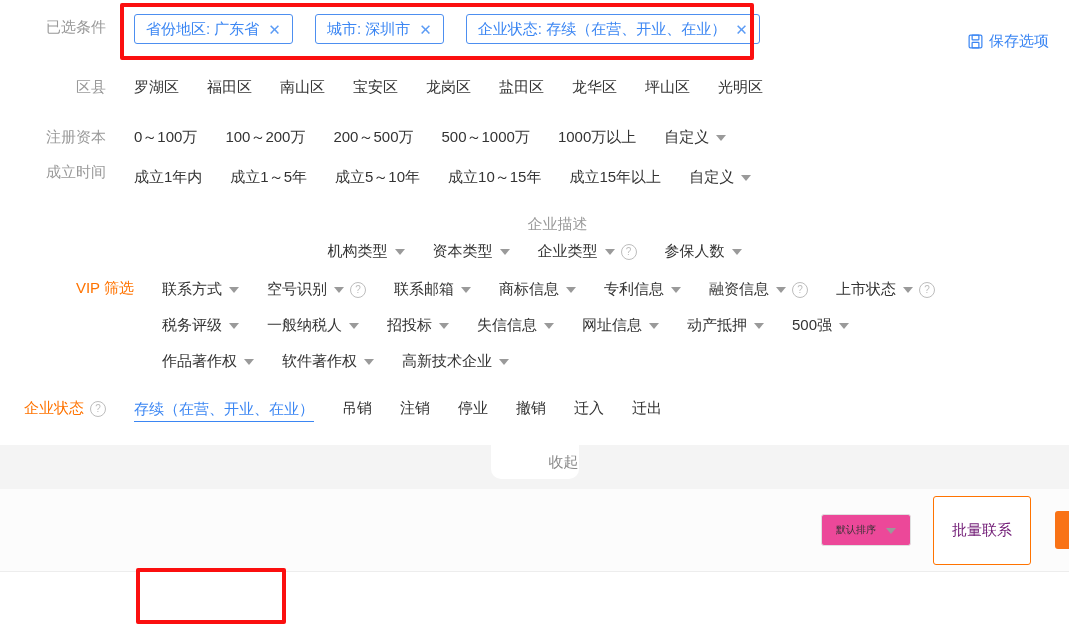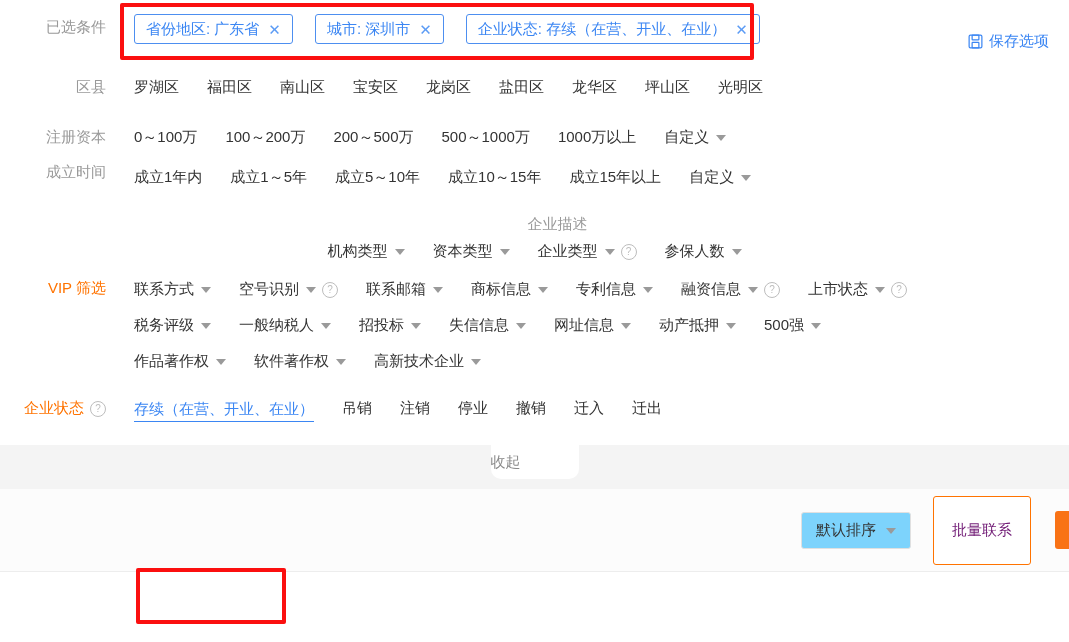--- a/index.html
+++ b/index.html
@@ -150,21 +150,21 @@
   .r-status   .row-label { padding-top: 0; }
 
   .r-vip .row-items { flex-direction: column; align-items: flex-start; }
   .vip-line {
     display: flex;
     flex-wrap: wrap;
     align-items: center;
     margin-bottom: 8px;
   }
   .vip-line:last-child { margin-bottom: 0; }
-  .r-vip .row-label { padding-top: 4px; }
+  .r-vip .row-label { padding-top: 4px; margin-left: 28px; }
 
   
   .opt.selected {
     color: #3b86f3;
     border-bottom: 1px solid #3b86f3;
     padding-bottom: 2px;
   }
 
   .status-label-wrap {
     display: inline-flex;
@@ -186,21 +186,21 @@
     position: absolute;
     left: 50%;
     transform: translateX(-50%);
     top: 0;
     width: 88px;
     height: 34px;
     background: #ffffff;
     border-radius: 0 0 10px 10px;
     display: flex;
     align-items: center;
-    justify-content: flex-start;
+    justify-content: flex-end;
     color: #8a8a8a;
     font-size: 15px;
     cursor: pointer;
   }
 
   
   .results-bar {
     height: 82px;
     background: #fcfcfc;
     display: flex;
@@ -222,23 +222,23 @@
     margin-left: auto;
     display: flex;
     align-items: center;
     padding-right: 0;
   }
   .btn-sort {
     display: inline-flex;
     align-items: center;
     border: 1px solid #e0e0e0;
     border-radius: 3px;
-    background: #7dd3fc;
+    background: #ec4899;
     color: #333;
-    font-size: 15px;
+    font-size: 10px;
     padding: 8px 14px;
     margin-right: 22px;
     cursor: pointer;
     white-space: nowrap;
   }
   .btn-sort .caret { border-top-color: #9a9a9a; margin-left: 10px; }
   .btn-contact {
     border: 1px solid #ff7300;
     border-radius: 3px;
     background: #fff;

